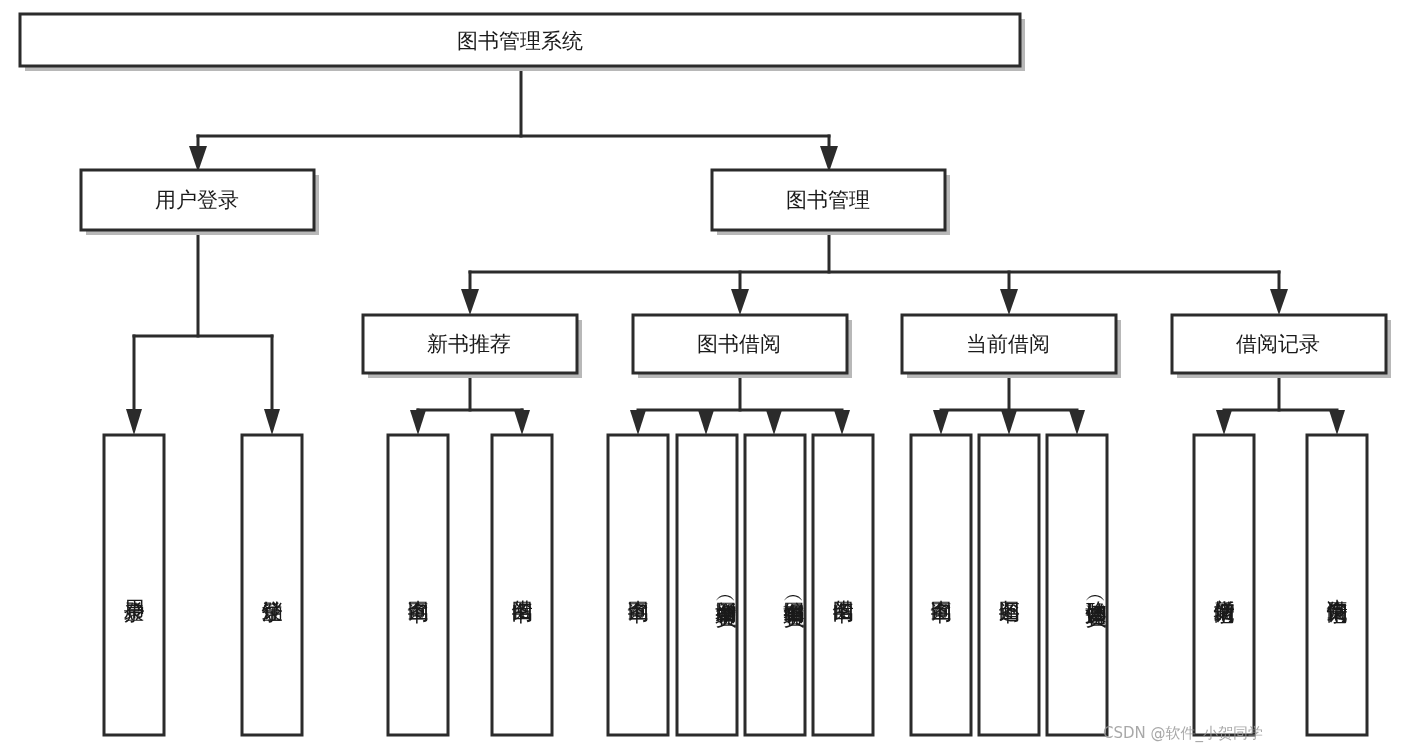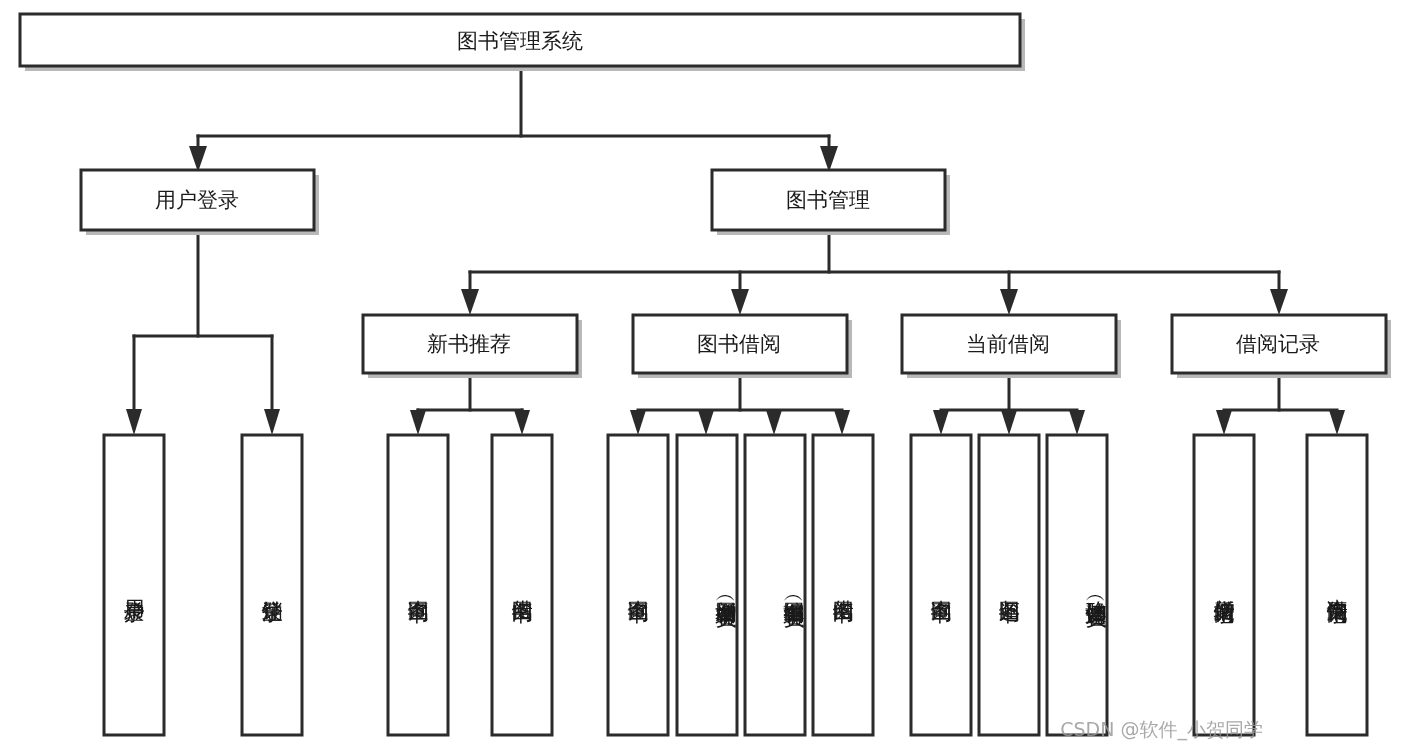--- a/index.html
+++ b/index.html
@@ -65,21 +65,21 @@
     align-items: center;
     justify-content: center;
     white-space: nowrap;
     pointer-events: none;
   }
   .watermark {
     position: absolute;
     right: 8px;
     bottom: 4px;
     font-family: "DejaVu Sans", "Liberation Sans", sans-serif;
-    font-size: 19px;
+    font-size: 15px;
     color: #9a9a9a;
     opacity: 0.85;
     white-space: nowrap;
   }
 </style>
 </head>
 <body>
 
 <div id="diagram-root">
 

